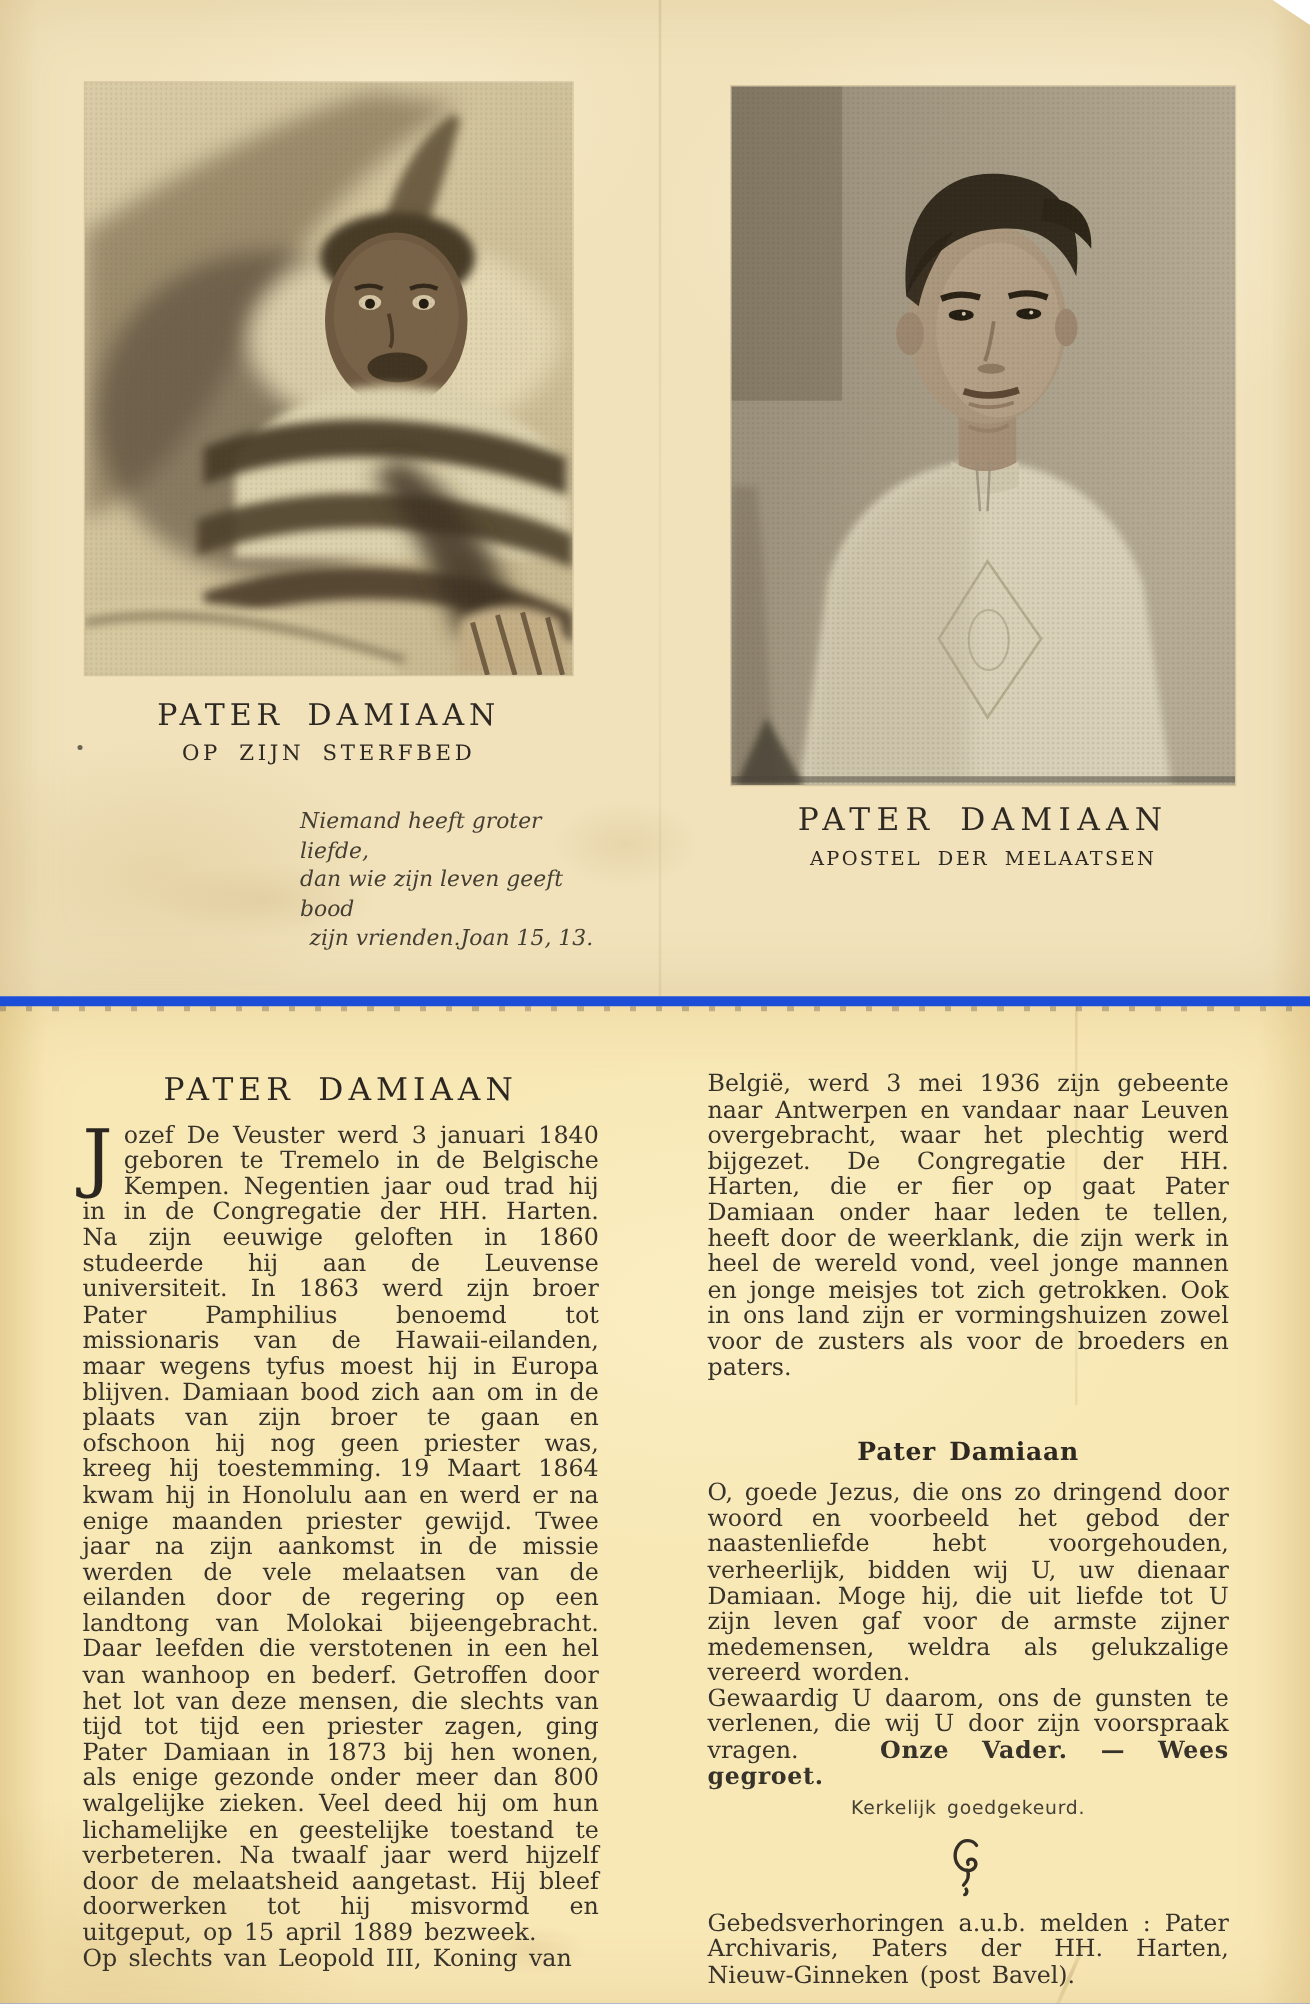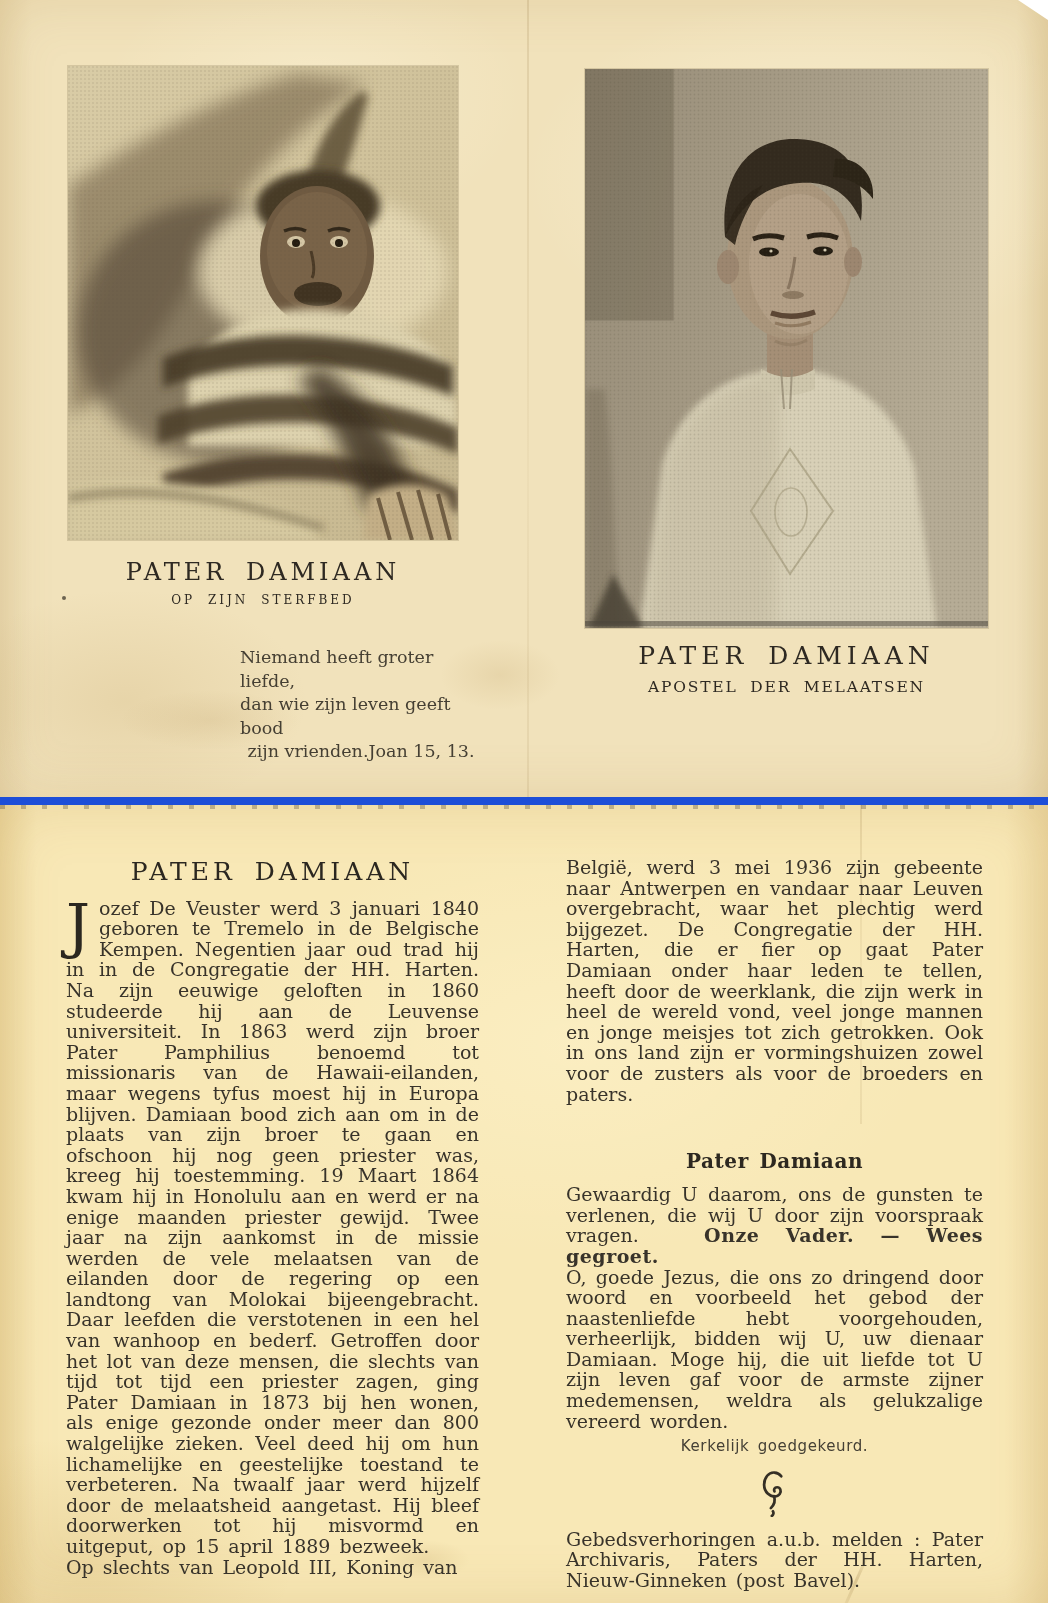--- a/index.html
+++ b/index.html
@@ -32,24 +32,24 @@
   .ink-speck{position:absolute;width:4px;height:4px;border-radius:50%;background:#4a4336;opacity:.8;}
 
   
   .photo{position:absolute;display:block;box-shadow:0 0 0 1px rgba(90,70,40,.18), inset 0 0 12px rgba(60,45,20,.2);}
   .photo svg{display:block;}
 
   
   .caption{position:absolute;text-align:center;color:#2e2922;}
   .cap-title{font-size:24px;letter-spacing:4px;word-spacing:7px;font-weight:500;}
   .cap-title.right{font-size:25px;letter-spacing:5px;}
-  .cap-sub{font-size:12px;letter-spacing:3px;word-spacing:6px;margin-top:7px;}
+  .cap-sub{font-size:17px;letter-spacing:3px;word-spacing:6px;margin-top:7px;}
   .cap-sub.right{font-size:15.5px;letter-spacing:1.8px;margin-top:8px;}
 
-  .quote{position:absolute;left:240px;top:646px;width:242px;
+  .quote{position:absolute;left:240px;top:646px;width:242px;font-style:italic;
     font-size:17.5px;line-height:23.5px;color:#453f33;}
   .quote .last-line{display:flex;justify-content:center;}
 
   
   .col{position:absolute;text-align:justify;font-size:19px;line-height:20.6px;
        word-spacing:3px;color:#38332a;}
   .col p{margin:0;}
   .col-left{left:66px;top:57px;width:413px;}
   .col-right{left:566px;top:52px;width:417px;}
   .article-heading{margin:0 0 15px 0;text-align:center;font-size:25px;font-weight:500;
@@ -223,25 +223,25 @@
       <p><span class="dropcap">J</span><span>ozef De Veuster werd 3 januari 1840 geboren te Tremelo in de Belgische Kempen. Negentien jaar oud trad hij in in de Congregatie der HH. Harten. Na zijn eeuwige geloften in 1860 studeerde hij aan de Leuvense universiteit. In 1863 werd zijn broer Pater Pamphilius benoemd tot missionaris van de Hawaii-eilanden, maar wegens tyfus moest hij in Europa blijven. Damiaan bood zich aan om in de plaats van zijn broer te gaan en ofschoon hij nog geen priester was, kreeg hij toestemming. 19 Maart 1864 kwam hij in Honolulu aan en werd er na enige maanden priester gewijd. Twee jaar na zijn aankomst in de missie werden de vele melaatsen van de eilanden door de regering op een landtong van Molokai bijeengebracht. Daar leefden die verstotenen in een hel van wanhoop en bederf. Getroffen door het lot van deze mensen, die slechts van tijd tot tijd een priester zagen, ging Pater Damiaan in 1873 bij hen wonen, als enige gezonde onder meer dan 800 walgelijke zieken. Veel deed hij om hun lichamelijke en geestelijke toestand te verbeteren. Na twaalf jaar werd hijzelf door de melaatsheid aangetast. Hij bleef doorwerken tot hij misvormd en uitgeput, op 15 april 1889 bezweek.</span></p>
       <p>Op slechts van Leopold III, Koning van</p>
     </div>
 
     <div class="col col-right">
       <p>België, werd 3 mei 1936 zijn gebeente naar Antwerpen en vandaar naar Leuven overgebracht, waar het plechtig werd bijgezet. De Congregatie der HH. Harten, die er fier op gaat Pater Damiaan onder haar leden te tellen, heeft door de weerklank, die zijn werk in heel de wereld vond, veel jonge mannen en jonge meisjes tot zich getrokken. Ook in ons land zijn er vormingshuizen zowel voor de zusters als voor de broeders en paters.</p>
       <h3 class="prayer-heading">
         <br>
         <span>Pater Damiaan</span>
       </h3>
+      <p>O, goede Jezus, die ons zo dringend door woord en voorbeeld het gebod der naastenliefde hebt voorgehouden, verheerlijk, bidden wij U, uw dienaar Damiaan. Moge hij, die uit liefde tot U zijn leven gaf voor de armste zijner medemensen, weldra als gelukzalige vereerd worden.</p>
       <p>
         <span>Gewaardig U daarom, ons de gunsten te verlenen, die wij U door zijn voorspraak vragen.</span>
         <strong class="closing-bold">Onze Vader. — Wees gegroet.</strong>
       </p>
-      <p>O, goede Jezus, die ons zo dringend door woord en voorbeeld het gebod der naastenliefde hebt voorgehouden, verheerlijk, bidden wij U, uw dienaar Damiaan. Moge hij, die uit liefde tot U zijn leven gaf voor de armste zijner medemensen, weldra als gelukzalige vereerd worden.</p>
       <p class="approval">Kerkelijk goedgekeurd.</p>
 
       <div class="ornament">
         <svg width="34" height="48" viewBox="0 0 30 46" xmlns="http://www.w3.org/2000/svg">
           <g fill="none" stroke="#352f25" stroke-width="2.6" stroke-linecap="round">
             <path d="M21,7 C18,2.5 11,2 7.5,6.5 C3.5,11.5 3.5,19 8,23.5 C11.5,27 17,27.5 19.5,24 C21.5,21 20,17.5 17,17.5 C14.5,17.5 13.5,19.5 14.5,21.5"></path>
             <path d="M14,26 C15.5,30 14.5,34 11,37.5"></path>
             <path d="M13,40.5 C14,42 13.5,44 12,45"></path>
           </g>
         </svg>

